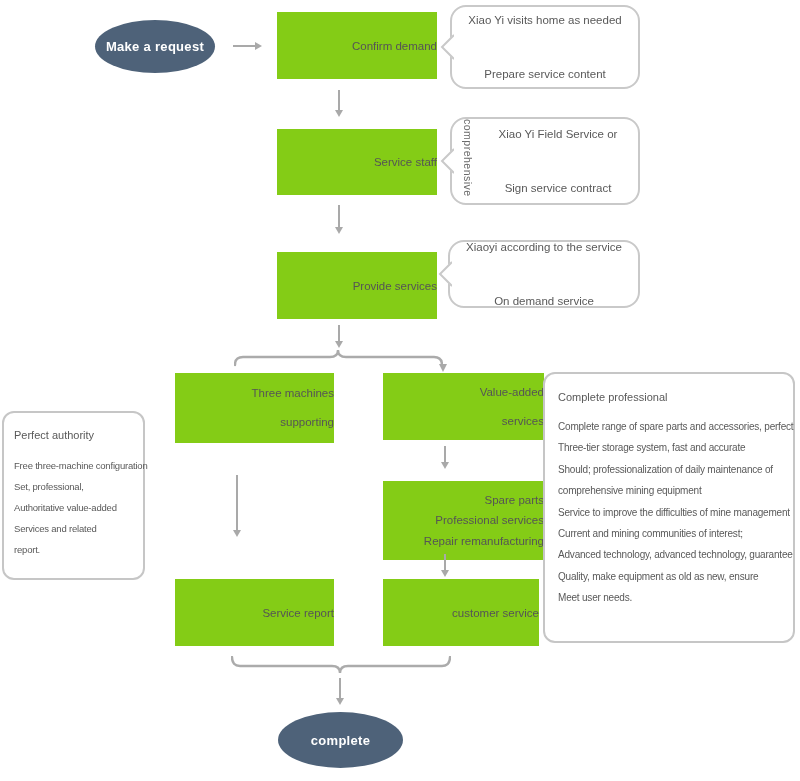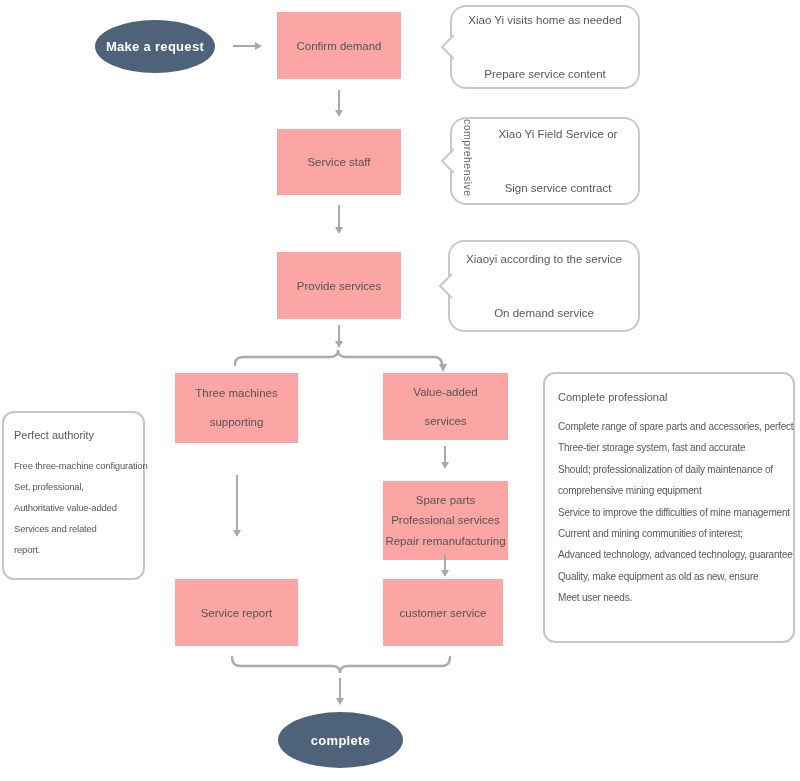--- a/index.html
+++ b/index.html
@@ -8,23 +8,23 @@
     font-family:"Liberation Sans",sans-serif;color:#595959;
   }
   
   .ellipse{
     position:absolute;background:#4e6279;border-radius:50%;
     display:flex;align-items:center;justify-content:center;
     color:#ffffff;font-weight:bold;font-size:13px;letter-spacing:.3px;
   }
   
   .pbox{
-    position:absolute;background:#fca5a5;
-    display:flex;flex-direction:column;align-items:center;justify-content:center;
-    text-align:center;color:#555555;font-size:11.5px;
+    position:absolute;background:#84cc16;
+    display:flex;flex-direction:column;align-items:flex-end;justify-content:center;
+    text-align:center;color:#555555;font-size:11.5px;padding-left:36px;
   }
   .pbox .ln{line-height:29px;}
   .pbox .ln3{line-height:20.5px;}
   
   .bubble{
     position:absolute;background:#fff;border:2px solid #c9c9c9;border-radius:16px;
     display:flex;flex-direction:column;align-items:center;justify-content:center;
     font-size:11.5px;color:#595959;box-sizing:border-box;gap:28px;
   }
   .bubble .line{line-height:26px;white-space:nowrap;}
@@ -108,21 +108,21 @@
     <div class="line pad-left">Xiao Yi Field Service or</div>
     <div class="line pad-left">Sign service contract</div>
   </div>
 
   <div class="arr-v" style="left:338px;top:205px;height:22px;"></div>
 
   <div class="pbox" style="left:277px;top:252px;width:124px;height:67px;">
     <span>Provide services</span>
   </div>
 
-  <div class="bubble" style="left:448px;top:240px;width:192px;height:92px;">
+  <div class="bubble" style="left:448px;top:240px;width:192px;height:68px;">
     <svg class="tail" width="15" height="26" viewBox="0 0 15 26">
       <path d="M15 0 L2 13 L15 26 Z" fill="#ffffff"></path>
       <path d="M14.5 1.5 L3 13 L14.5 24.5" fill="none" stroke="#c9c9c9" stroke-width="2" stroke-linecap="round"></path>
     </svg>
     <div class="line">Xiaoyi according to the service</div>
     <div class="line">On demand service</div>
   </div>
 
   <div class="arr-v" style="left:338px;top:325px;height:16px;"></div>
 

